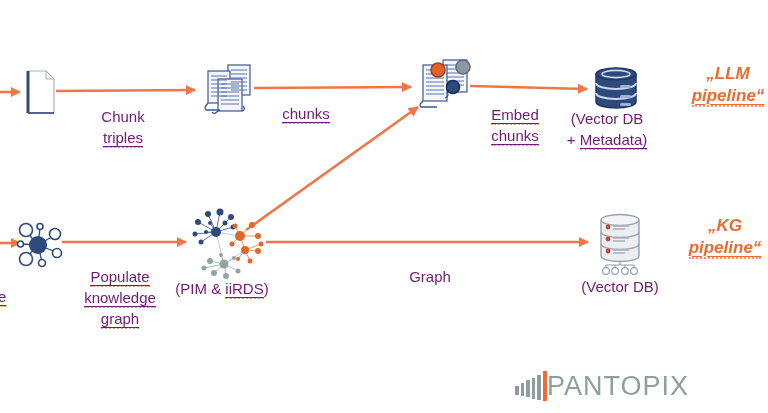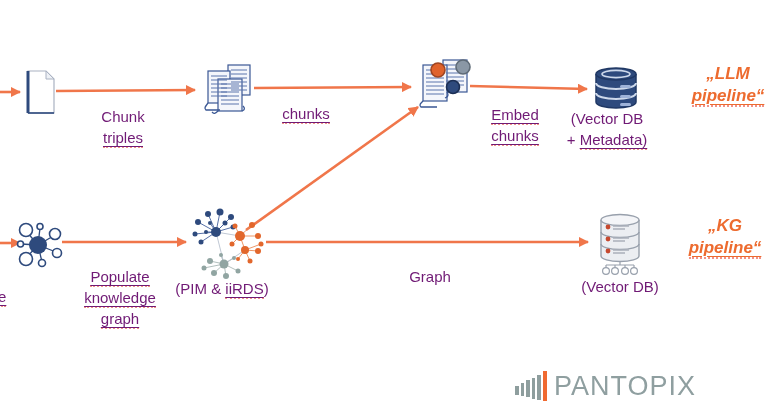--- a/index.html
+++ b/index.html
@@ -17,21 +17,21 @@
     text-decoration-color:currentColor;
     text-decoration-thickness:1px;
     text-underline-offset:3px;
     border-bottom:2px dotted rgba(236,110,95,0.75);
     padding-bottom:0px;
   }
   .pipe{
     color:#ed6b2f;font-style:italic;font-weight:700;font-size:17px;line-height:22px;
   }
   .logo{
-    position:absolute;left:515px;top:371px;display:flex;align-items:flex-end;gap:7px;
+    position:absolute;left:515px;top:371px;display:flex;align-items:flex-end;
   }
   .logo-bars{display:flex;align-items:flex-end;gap:2px;height:30px;}
   .logo-bars i{display:block;background:#8e9e9e;width:3.5px;}
   .logo-bars i.b1{height:9px;margin-bottom:6px;}
   .logo-bars i.b2{height:13px;margin-bottom:5px;}
   .logo-bars i.b3{height:17px;margin-bottom:4px;}
   .logo-bars i.b4{height:21px;margin-bottom:2px;}
   .logo-bars i.b5{height:25px;margin-bottom:1px;}
   .logo-bars i.accent{background:#f06a31;height:30px;width:4.5px;margin-bottom:0;}
   .logo-text{

